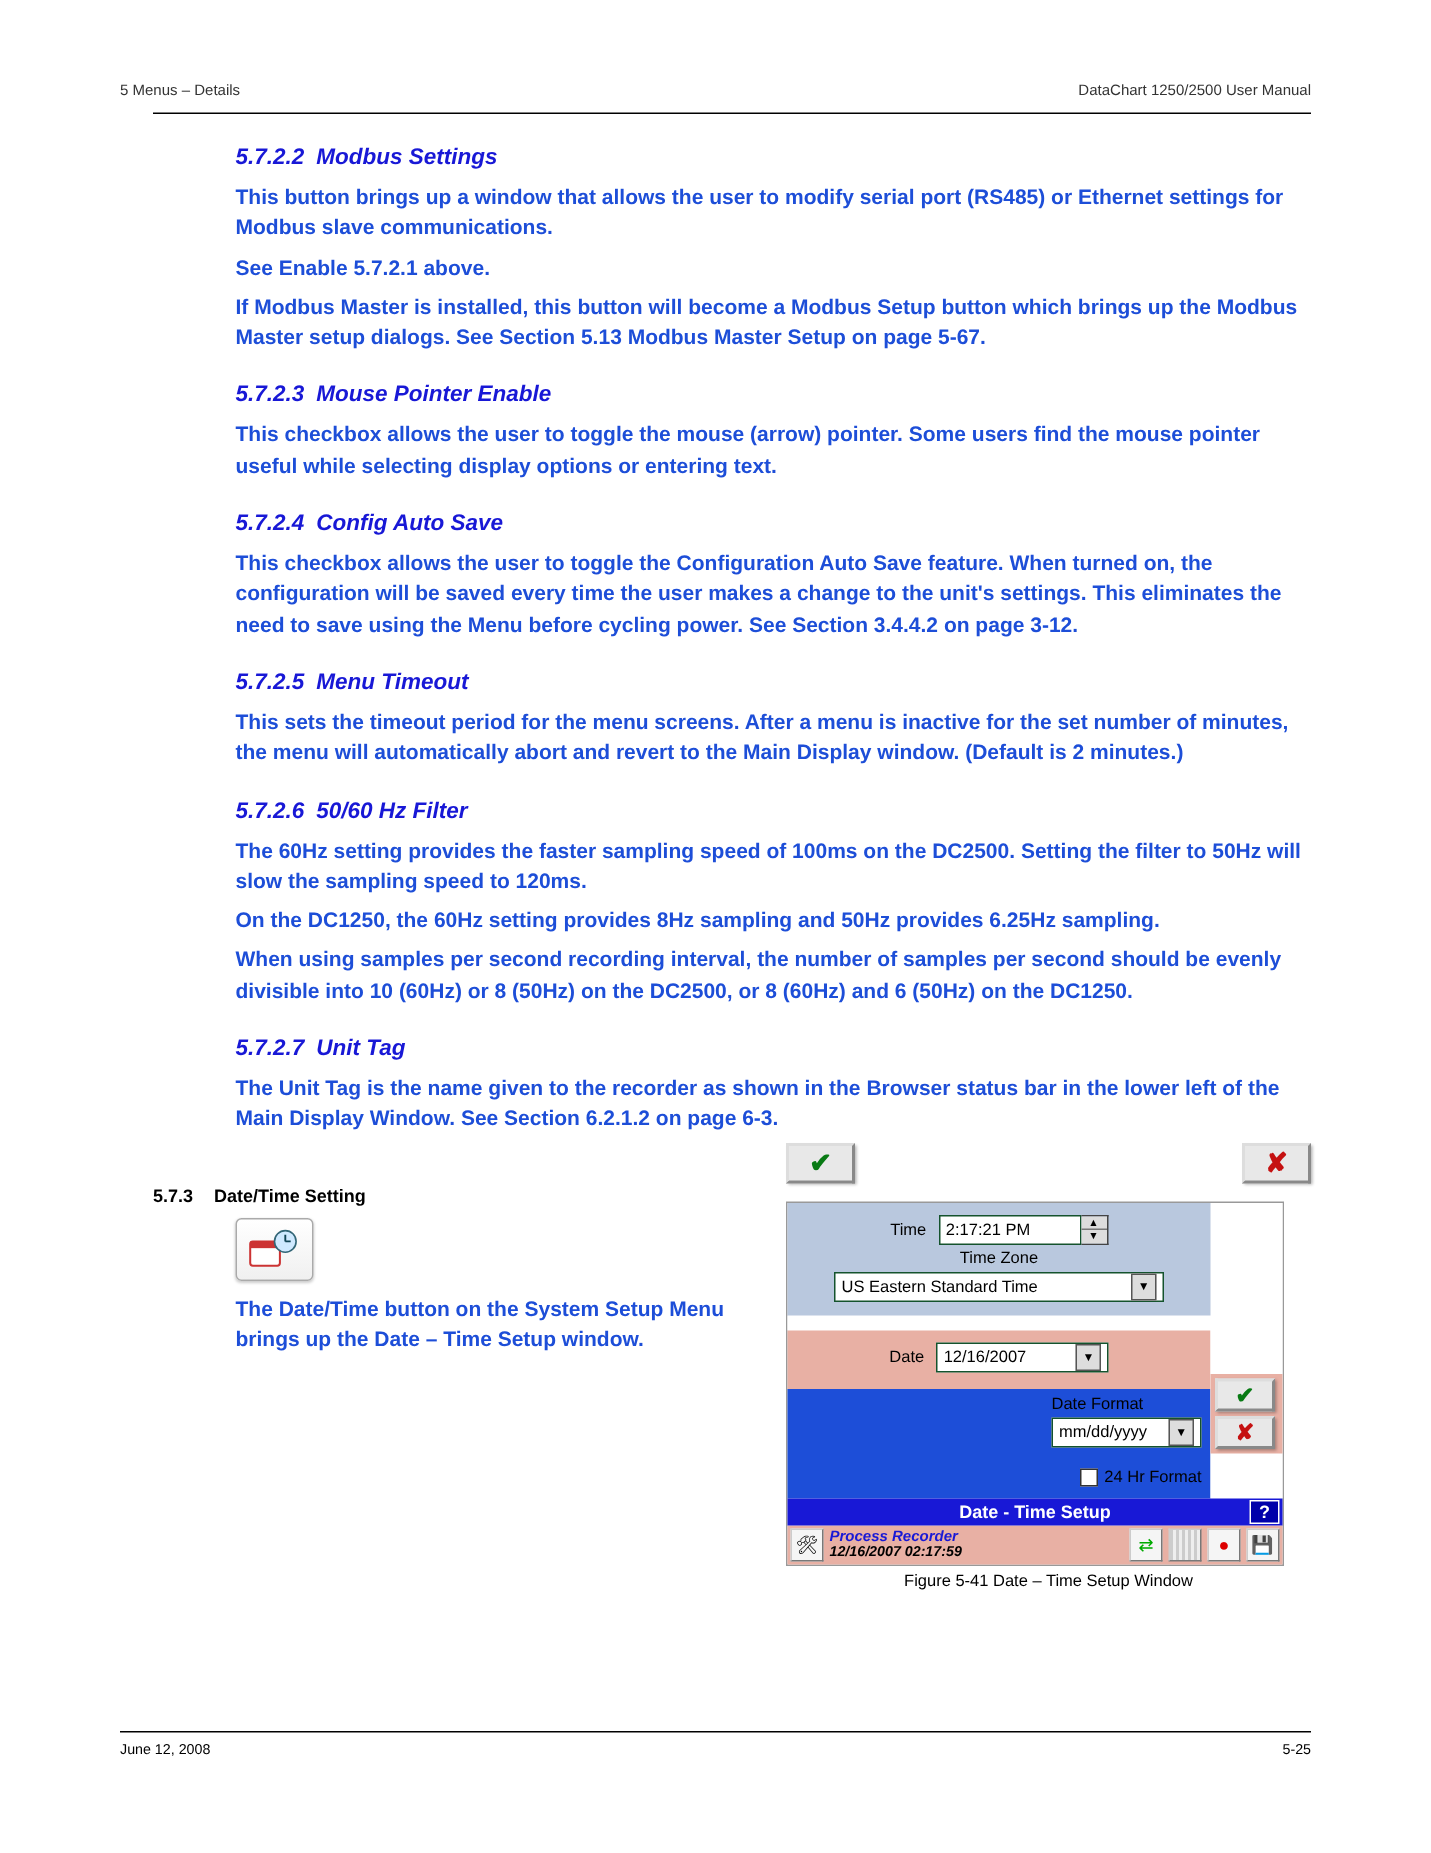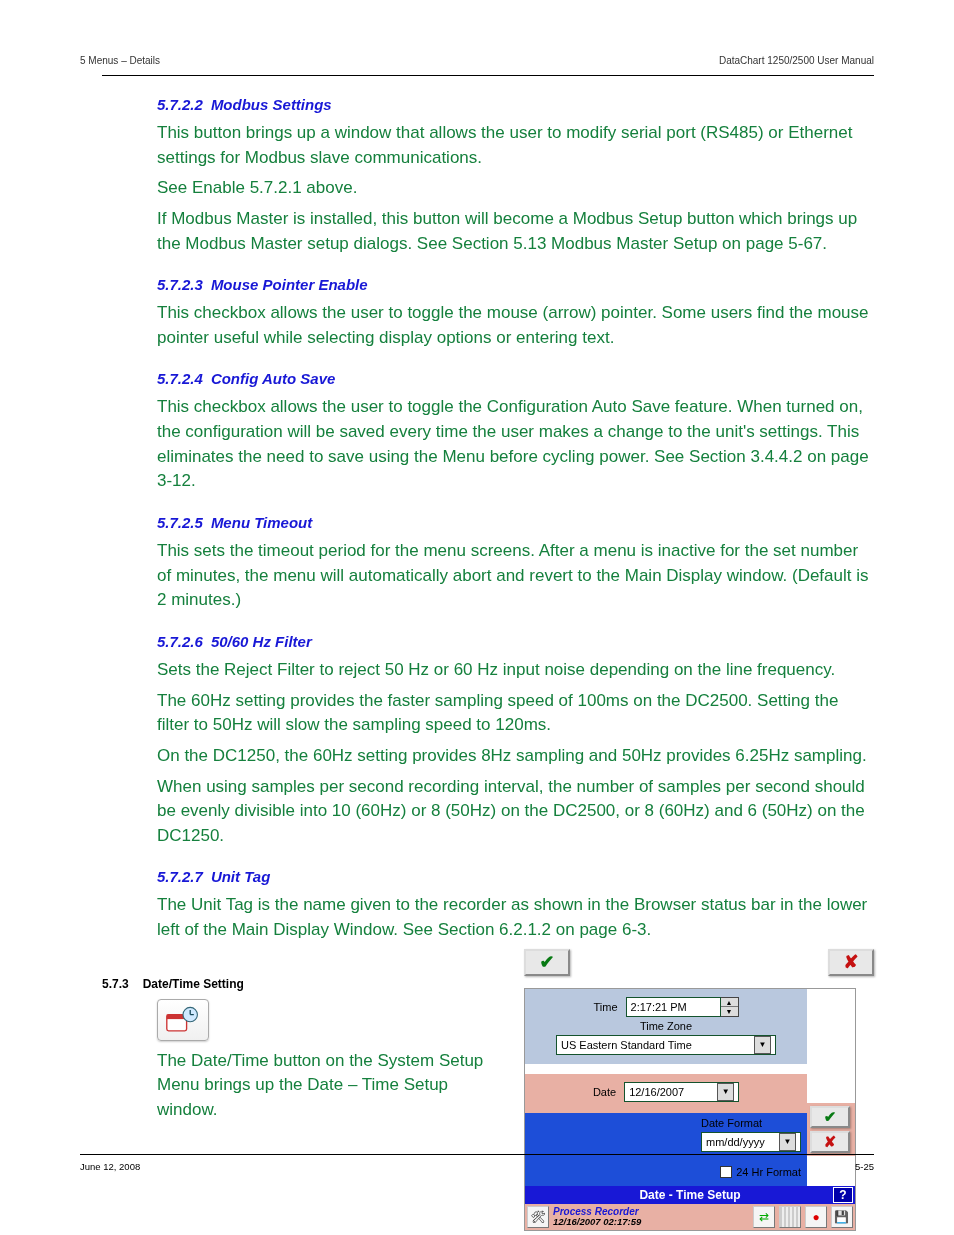--- a/index.html
+++ b/index.html
@@ -35,24 +35,25 @@
     margin-top: 20px;
     margin-bottom: 8px;
     font-style: italic;
   }
   .section-number {
     color: #1818d6;
     font-weight: bold;
     margin-right: 8px;
   }
   .body-text {
-    font-size: 17px;
+    font-size: 14px;
     line-height: 1.45;
-    color: #15803d;
+    color: #1d4ed8;
     margin: 0 0 6px 0;
+    font-weight: bold;
   }
   .indent { margin-left: 55px; }
   .main-black {
     color: #000;
     font-weight: bold;
     font-size: 12px;
     margin-top: 28px;
   }
   .main-black .num { margin-right: 14px; }
   .icon-box {
@@ -293,21 +294,20 @@
   </p>
 
   <div class="section-heading indent">
     <span class="section-number">5.7.2.5</span><span>Menu Timeout</span>
   </div>
   <p class="body-text indent">This sets the timeout period for the menu screens. After a menu is inactive for the set number of minutes, the menu will automatically abort and revert to the Main Display window. (Default is 2 minutes.)</p>
 
   <div class="section-heading indent">
     <span class="section-number">5.7.2.6</span><span>50/60 Hz Filter</span>
   </div>
-  <p class="body-text indent">Sets the Reject Filter to reject 50 Hz or 60 Hz input noise depending on the line frequency.</p>
   <p class="body-text indent">The 60Hz setting provides the faster sampling speed of 100ms on the DC2500.  Setting the filter to 50Hz will slow the sampling speed to 120ms.</p>
   <p class="body-text indent">On the DC1250, the 60Hz setting provides 8Hz sampling and 50Hz provides 6.25Hz sampling.</p>
   <p class="body-text indent">When using samples per second recording interval, the number of samples per second should be evenly divisible into 10 (60Hz) or 8 (50Hz) on the DC2500, or 8 (60Hz) and 6 (50Hz) on the DC1250.</p>
 
   <div class="section-heading indent">
     <span class="section-number">5.7.2.7</span><span>Unit Tag</span>
   </div>
   <p class="body-text indent">The Unit Tag is the name given to the recorder as shown in the Browser status bar in the lower left of the Main Display Window. See Section 6.2.1.2 on page 6-3.</p>
 
   <div class="two-col">

